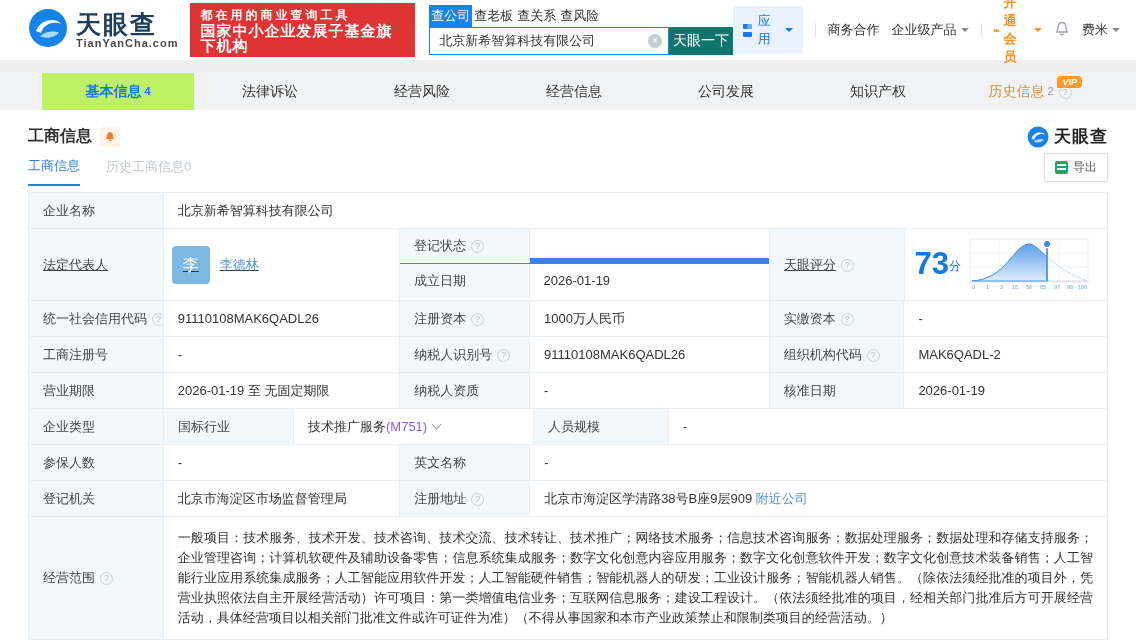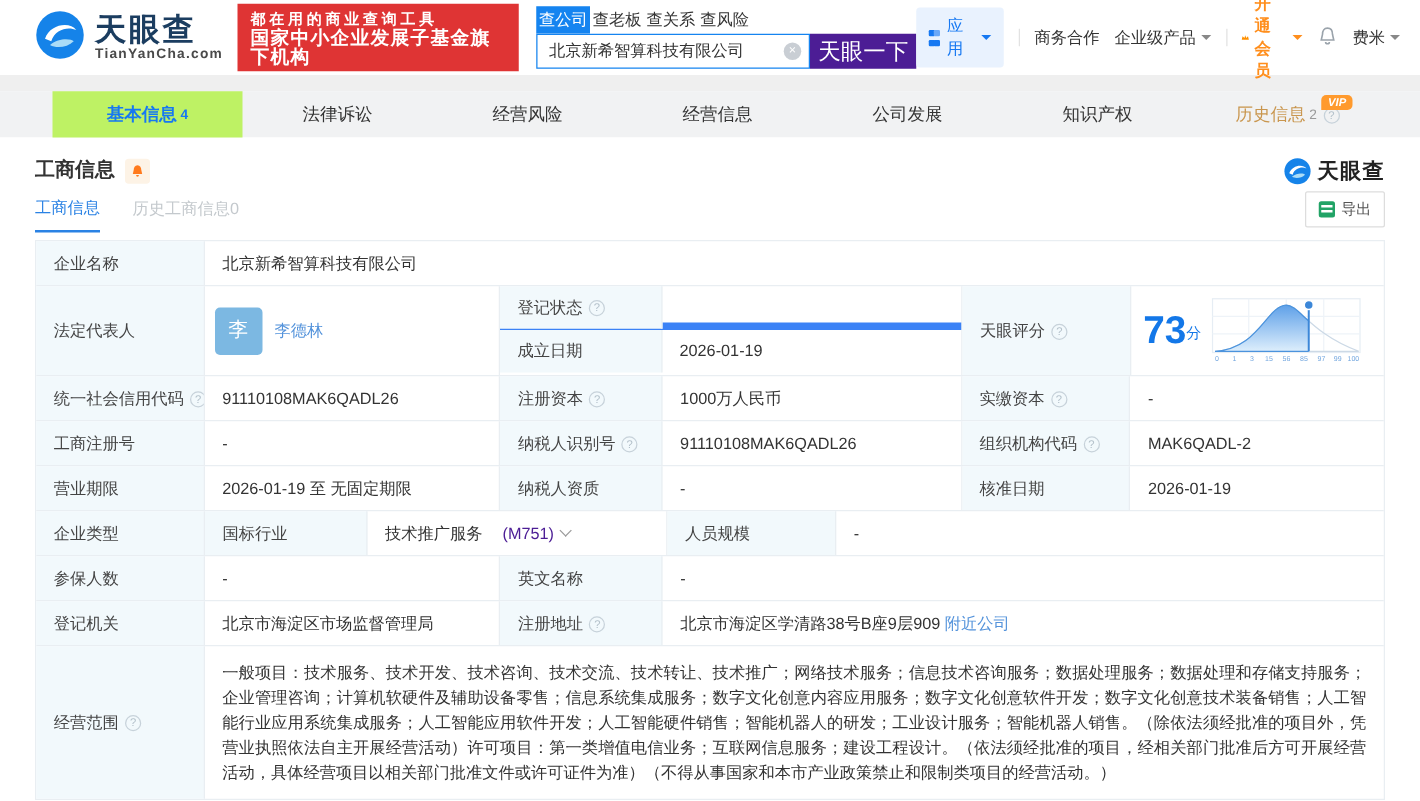--- a/index.html
+++ b/index.html
@@ -16,21 +16,21 @@
   .search-wrap { margin-left:14px; width:356px; }
   .search-tabs { display:flex; height:22px; font-size:13px; }
   .search-tab { padding:0 2px; line-height:22px; color:#333; cursor:pointer; }
   .search-tab.active { background:#1584f0; color:#fff; }
   .search-row { display:flex; height:28px; }
   .search-box { position:relative; flex:1; }
   .search-box input { width:100%; height:28px; border:1px solid #1584f0; outline:none;
      padding:0 26px 0 9px; font-size:13px; color:#333; font-family:inherit; }
   .clear-ic { position:absolute; right:7px; top:7px; width:14px; height:14px; background:#c9ced4;
      color:#fff; border-radius:50%; font-size:10px; line-height:14px; text-align:center; cursor:pointer; }
-  .search-btn { width:85px; background:#4c1d95; color:#fff; border:none; font-size:18px; cursor:pointer; font-family:inherit; }
+  .search-btn { width:64px; background:#0f766e; color:#fff; border:none; font-size:14px; cursor:pointer; font-family:inherit; }
   .topmenu { margin-left:auto; display:flex; align-items:center; padding-right:16px; font-size:13px; gap:12px; }
   .apps-btn { display:flex; align-items:center; gap:6px; background:#e9f2fe; color:#1678f2;
      padding:6px 10px; border-radius:3px; cursor:pointer; }
   .caret { display:inline-block; width:0; height:0; border:4px solid transparent; border-top-color:#888;
      margin-left:4px; position:relative; top:2px; }
   .apps-btn .caret { border-top-color:#1678f2; }
   .vdiv { width:1px; height:14px; background:#e2e2e2; }
   .menu-item { color:#333; cursor:pointer; white-space:nowrap; }
   .vip-link { color:#ff8e1c; font-weight:bold; display:flex; align-items:center; gap:4px; cursor:pointer; }
   .vip-link .caret { border-top-color:#ff8e1c; }
@@ -67,37 +67,37 @@
   .tbl { border:1px solid #e9eef2; width:1080px; margin-top:2px; }
   .row { display:flex; border-bottom:1px solid #e9eef2; }
   .row:last-child { border-bottom:none; }
   .c { border-right:1px solid #e9eef2; padding:0 14px; font-size:13px; line-height:35px; height:35px;
        overflow:hidden; white-space:nowrap; }
   .c:last-child { border-right:none; }
   .lab { background:#f2f9fc; color:#444; }
   .w-l1{width:135px;} .w-v1{width:237px;} .w-l2{width:130px;} .w-v2{width:240px;}
   .w-l3{width:135px;} .w-v3{width:203px;}
   .w-span5{width:945px;} .w-span3{width:578px;}
-  .tall { height:71px; line-height:71px; }
+  .tall { height:71px; line-height:71px;text-decoration:underline; }
   .midcol { width:370px; display:flex; flex-direction:column; border-right:1px solid #e9eef2; }
   .midrow { display:flex; height:35px; }
   .midrow.first { border-bottom:6px solid #3b82f6; }
   .midrow .lab { width:130px; border-right:1px solid #e9eef2; }
   .midrow .val { width:240px; }
   .midrow > div { padding:0 14px; font-size:13px; line-height:34px; height:34px; }
   .legal-cell { display:flex; align-items:center; height:71px; }
   .avatar { width:38px; height:38px; background:#7cb8e2; border-radius:4px; color:#fff; font-size:16px;
      display:flex; align-items:center; justify-content:center; margin:0 10px 0 8px; }
   a.link { color:#5493db; text-decoration:none; cursor:pointer; }
   .badge-green { display:inline-block; background:#eaf8ec; color:#3eb251; border:1px solid #c5ecca;
      border-radius:2px; font-size:12px; line-height:18px; padding:0 8px; vertical-align:middle; }
   .score-cell { display:flex; align-items:center; height:71px; padding:0 6px 0 10px; gap:8px; }
   .score-num { font-size:31px; font-weight:bold; color:#1377e8; line-height:31px; }
   .score-unit { font-size:12px; color:#1377e8; vertical-align:4px; font-weight:normal; }
-  .ind-code { color:#4c1d95; margin-left:16px; }
+  .ind-code { color:#8b5cf6; margin-left:0; }
   .chev { display:inline-block; width:7px; height:7px; border-right:1px solid #999; border-bottom:1px solid #999;
      transform:rotate(45deg); margin-left:6px; position:relative; top:-3px; }
   .scope-row .lab { display:flex; align-items:center; height:auto; line-height:normal; }
   .scope-val { width:945px; padding:11px 14px; font-size:13px; line-height:20px; white-space:normal;
      height:auto; color:#333; text-align:justify; }
   .xl-icon { width:13px; height:13px; background:#21a366; border-radius:2px; position:relative; }
   .xl-icon:before { content:""; position:absolute; left:2px; top:3px; width:9px; height:2px; background:#fff; }
   .xl-icon:after { content:""; position:absolute; left:2px; top:7px; width:9px; height:2px; background:#fff; }
   .gridic { display:inline-block; width:13px; height:13px; position:relative; }
   .gridic i { position:absolute; width:5px; height:5px; background:#1678f2; border-radius:1px; }

